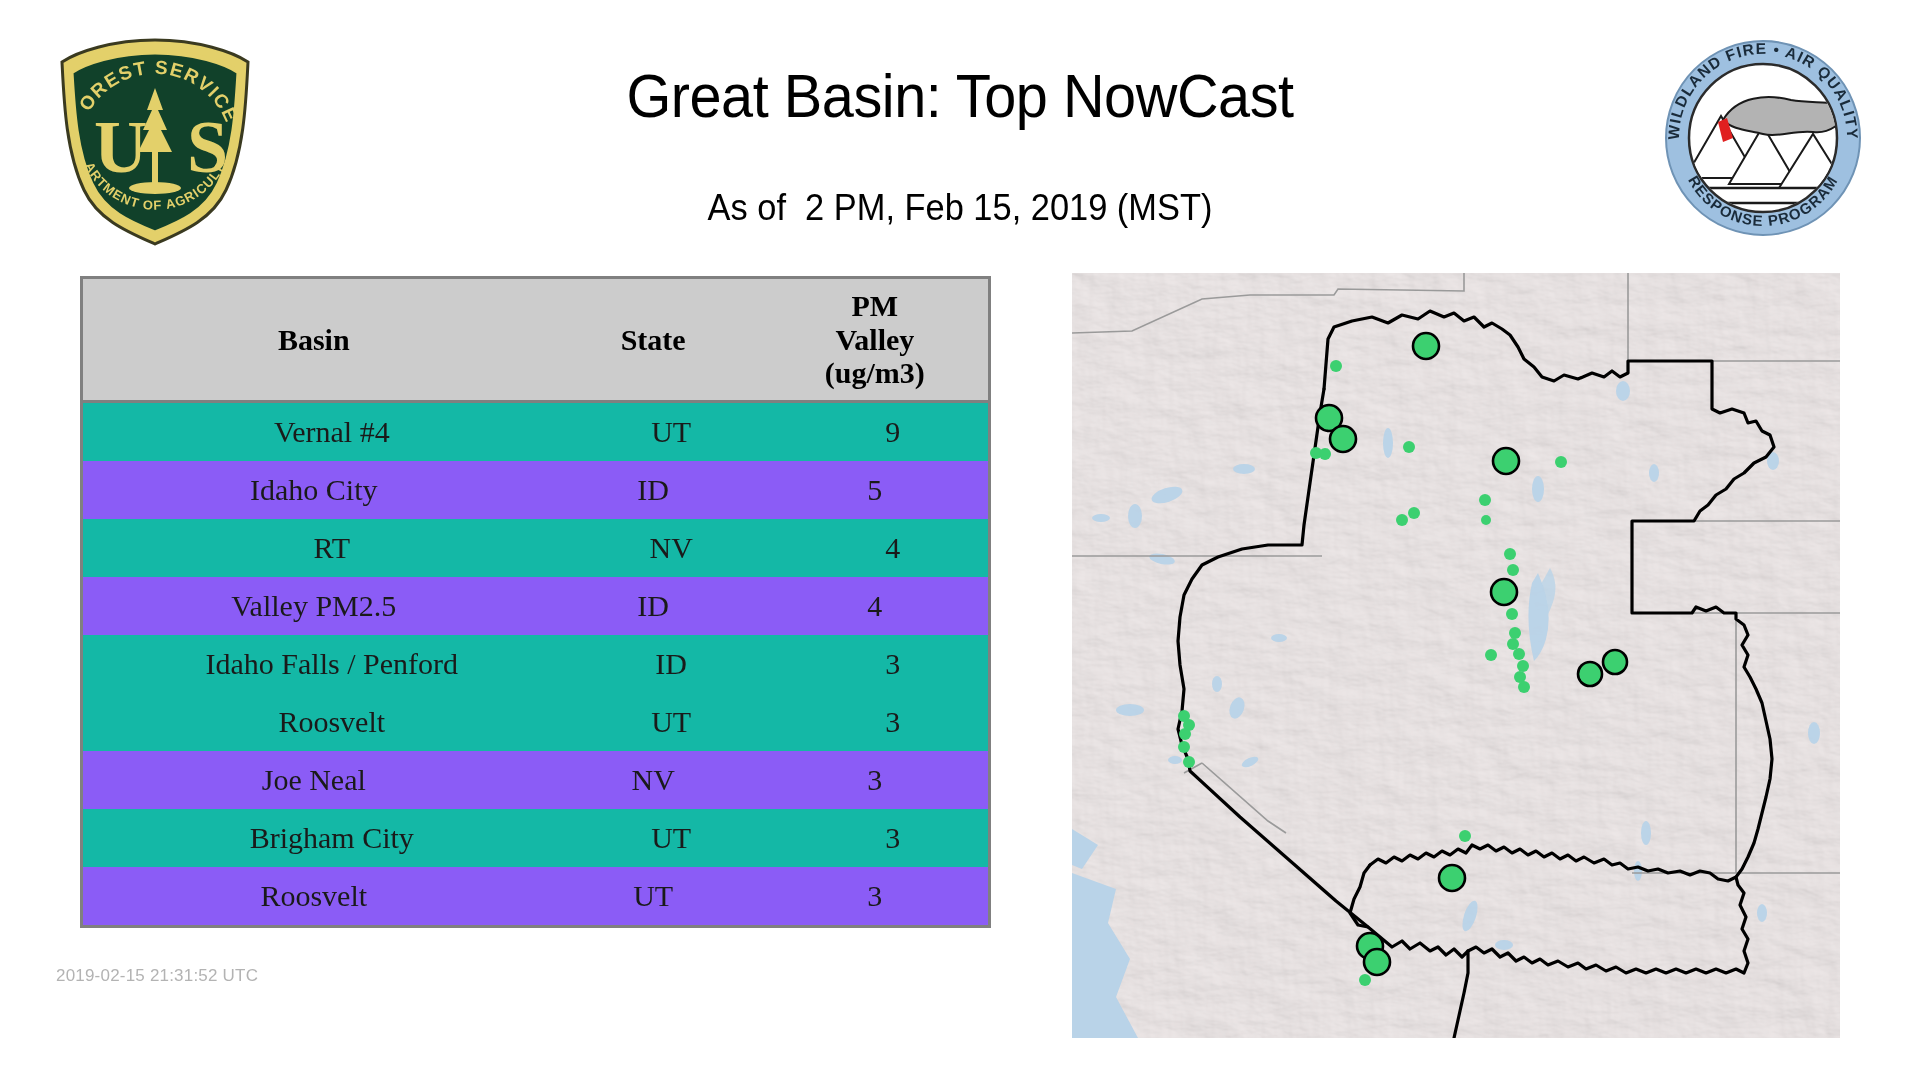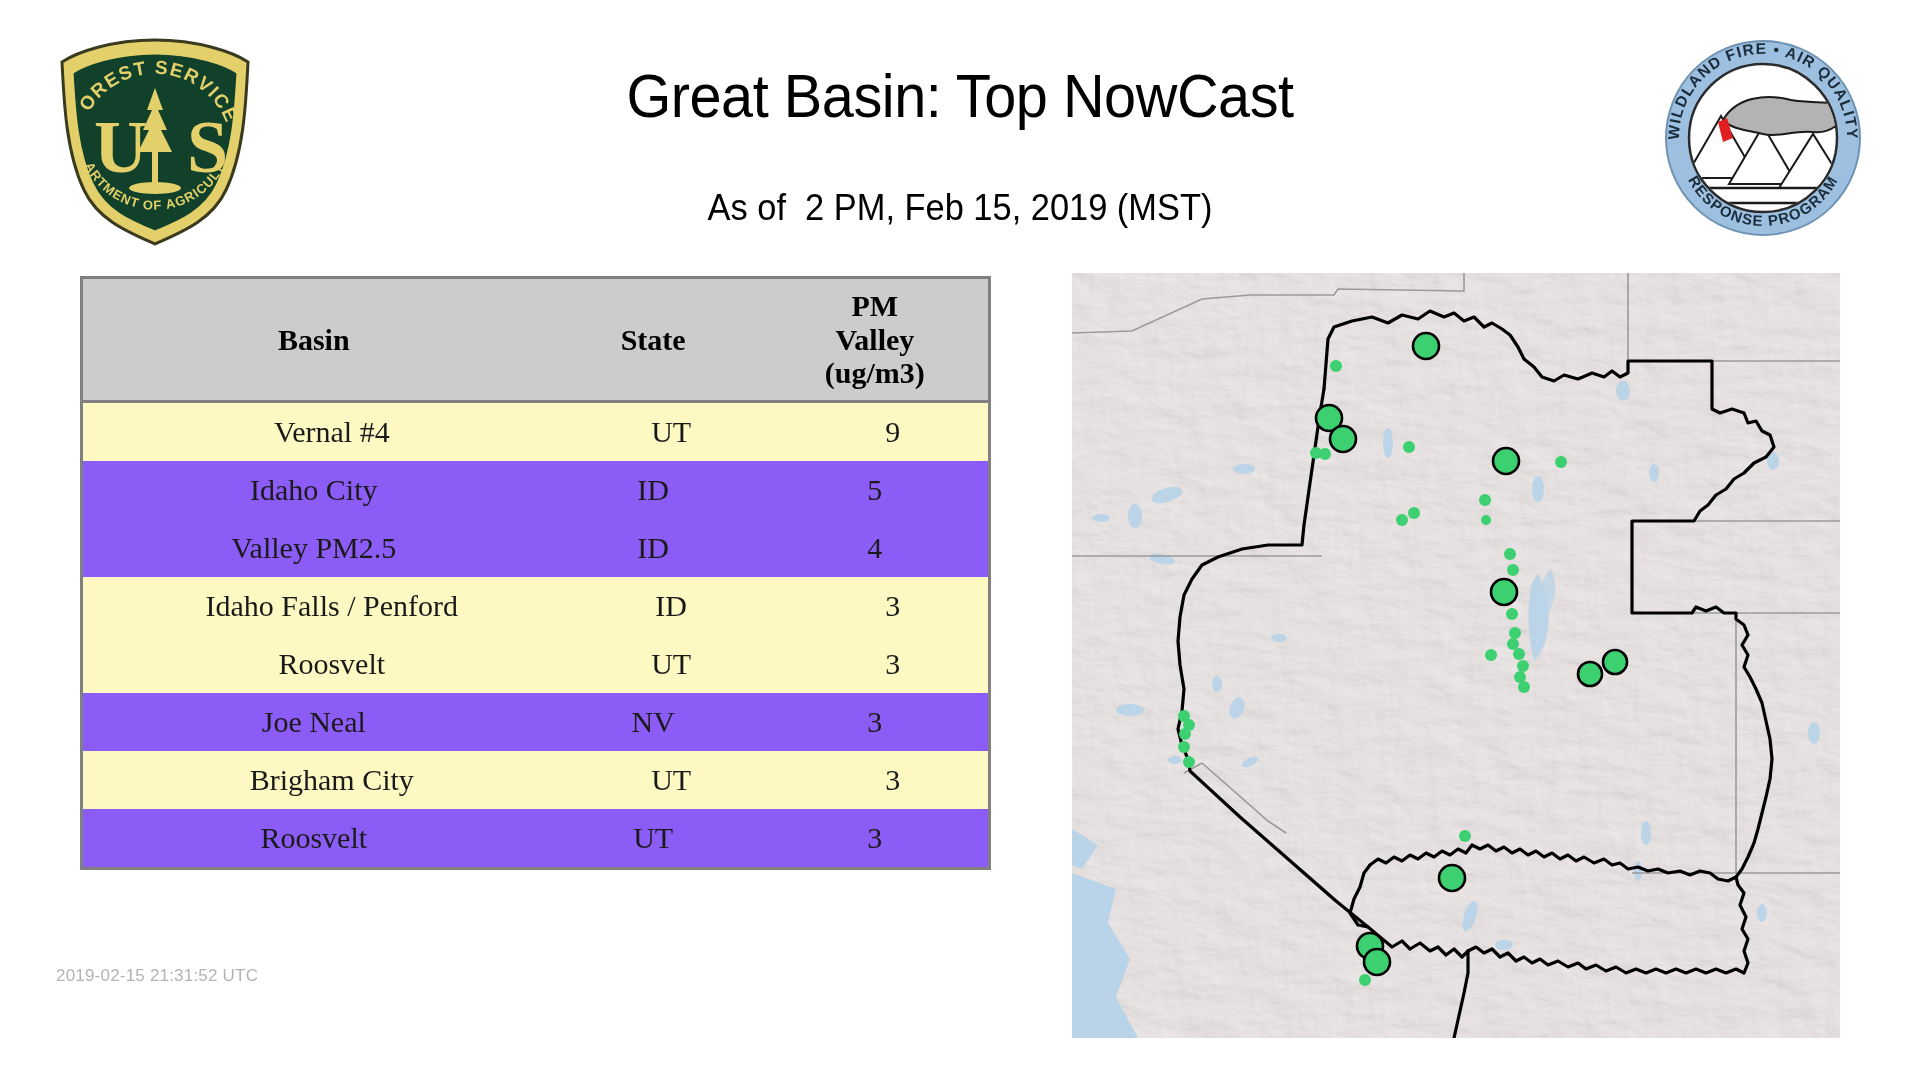--- a/index.html
+++ b/index.html
@@ -40,21 +40,21 @@
     height:116px;box-sizing:border-box;
   }
   thead th .hdr-multi{display:block;}
   col.c-site{width:51%}
   col.c-state{width:24%}
   col.c-val{width:25%}
   tbody td{
     font-size:30px;color:#1a1a1a;text-align:center;
     padding:0;height:58px;line-height:58px;border:0;
   }
-  tbody tr.alt td{background:#fef9c3;padding-left:36px;}
+  tbody tr.alt td{background:#14b8a6;padding-left:36px;}
   tbody tr:not(.alt) td{background:#8b5cf6;}
 
   #footer-timestamp{
     position:absolute;left:56px;top:966px;
     font-size:17px;color:#b3b3b3;font-family:"Liberation Sans", sans-serif;
     letter-spacing:.2px;
   }
 
   
   #map-panel{
@@ -148,20 +148,25 @@
     <tbody>
       <tr class="alt">
         <td>Vernal #4</td>
         <td>UT</td>
         <td>9</td>
       </tr>
       <tr>
         <td>Idaho City</td>
         <td>ID</td>
         <td>5</td>
+      </tr>
+      <tr class="alt">
+        <td>RT</td>
+        <td>NV</td>
+        <td>4</td>
       </tr>
       <tr>
         <td>Valley PM2.5</td>
         <td>ID</td>
         <td>4</td>
       </tr>
       <tr class="alt">
         <td>Idaho Falls / Penford</td>
         <td>ID</td>
         <td>3</td>

